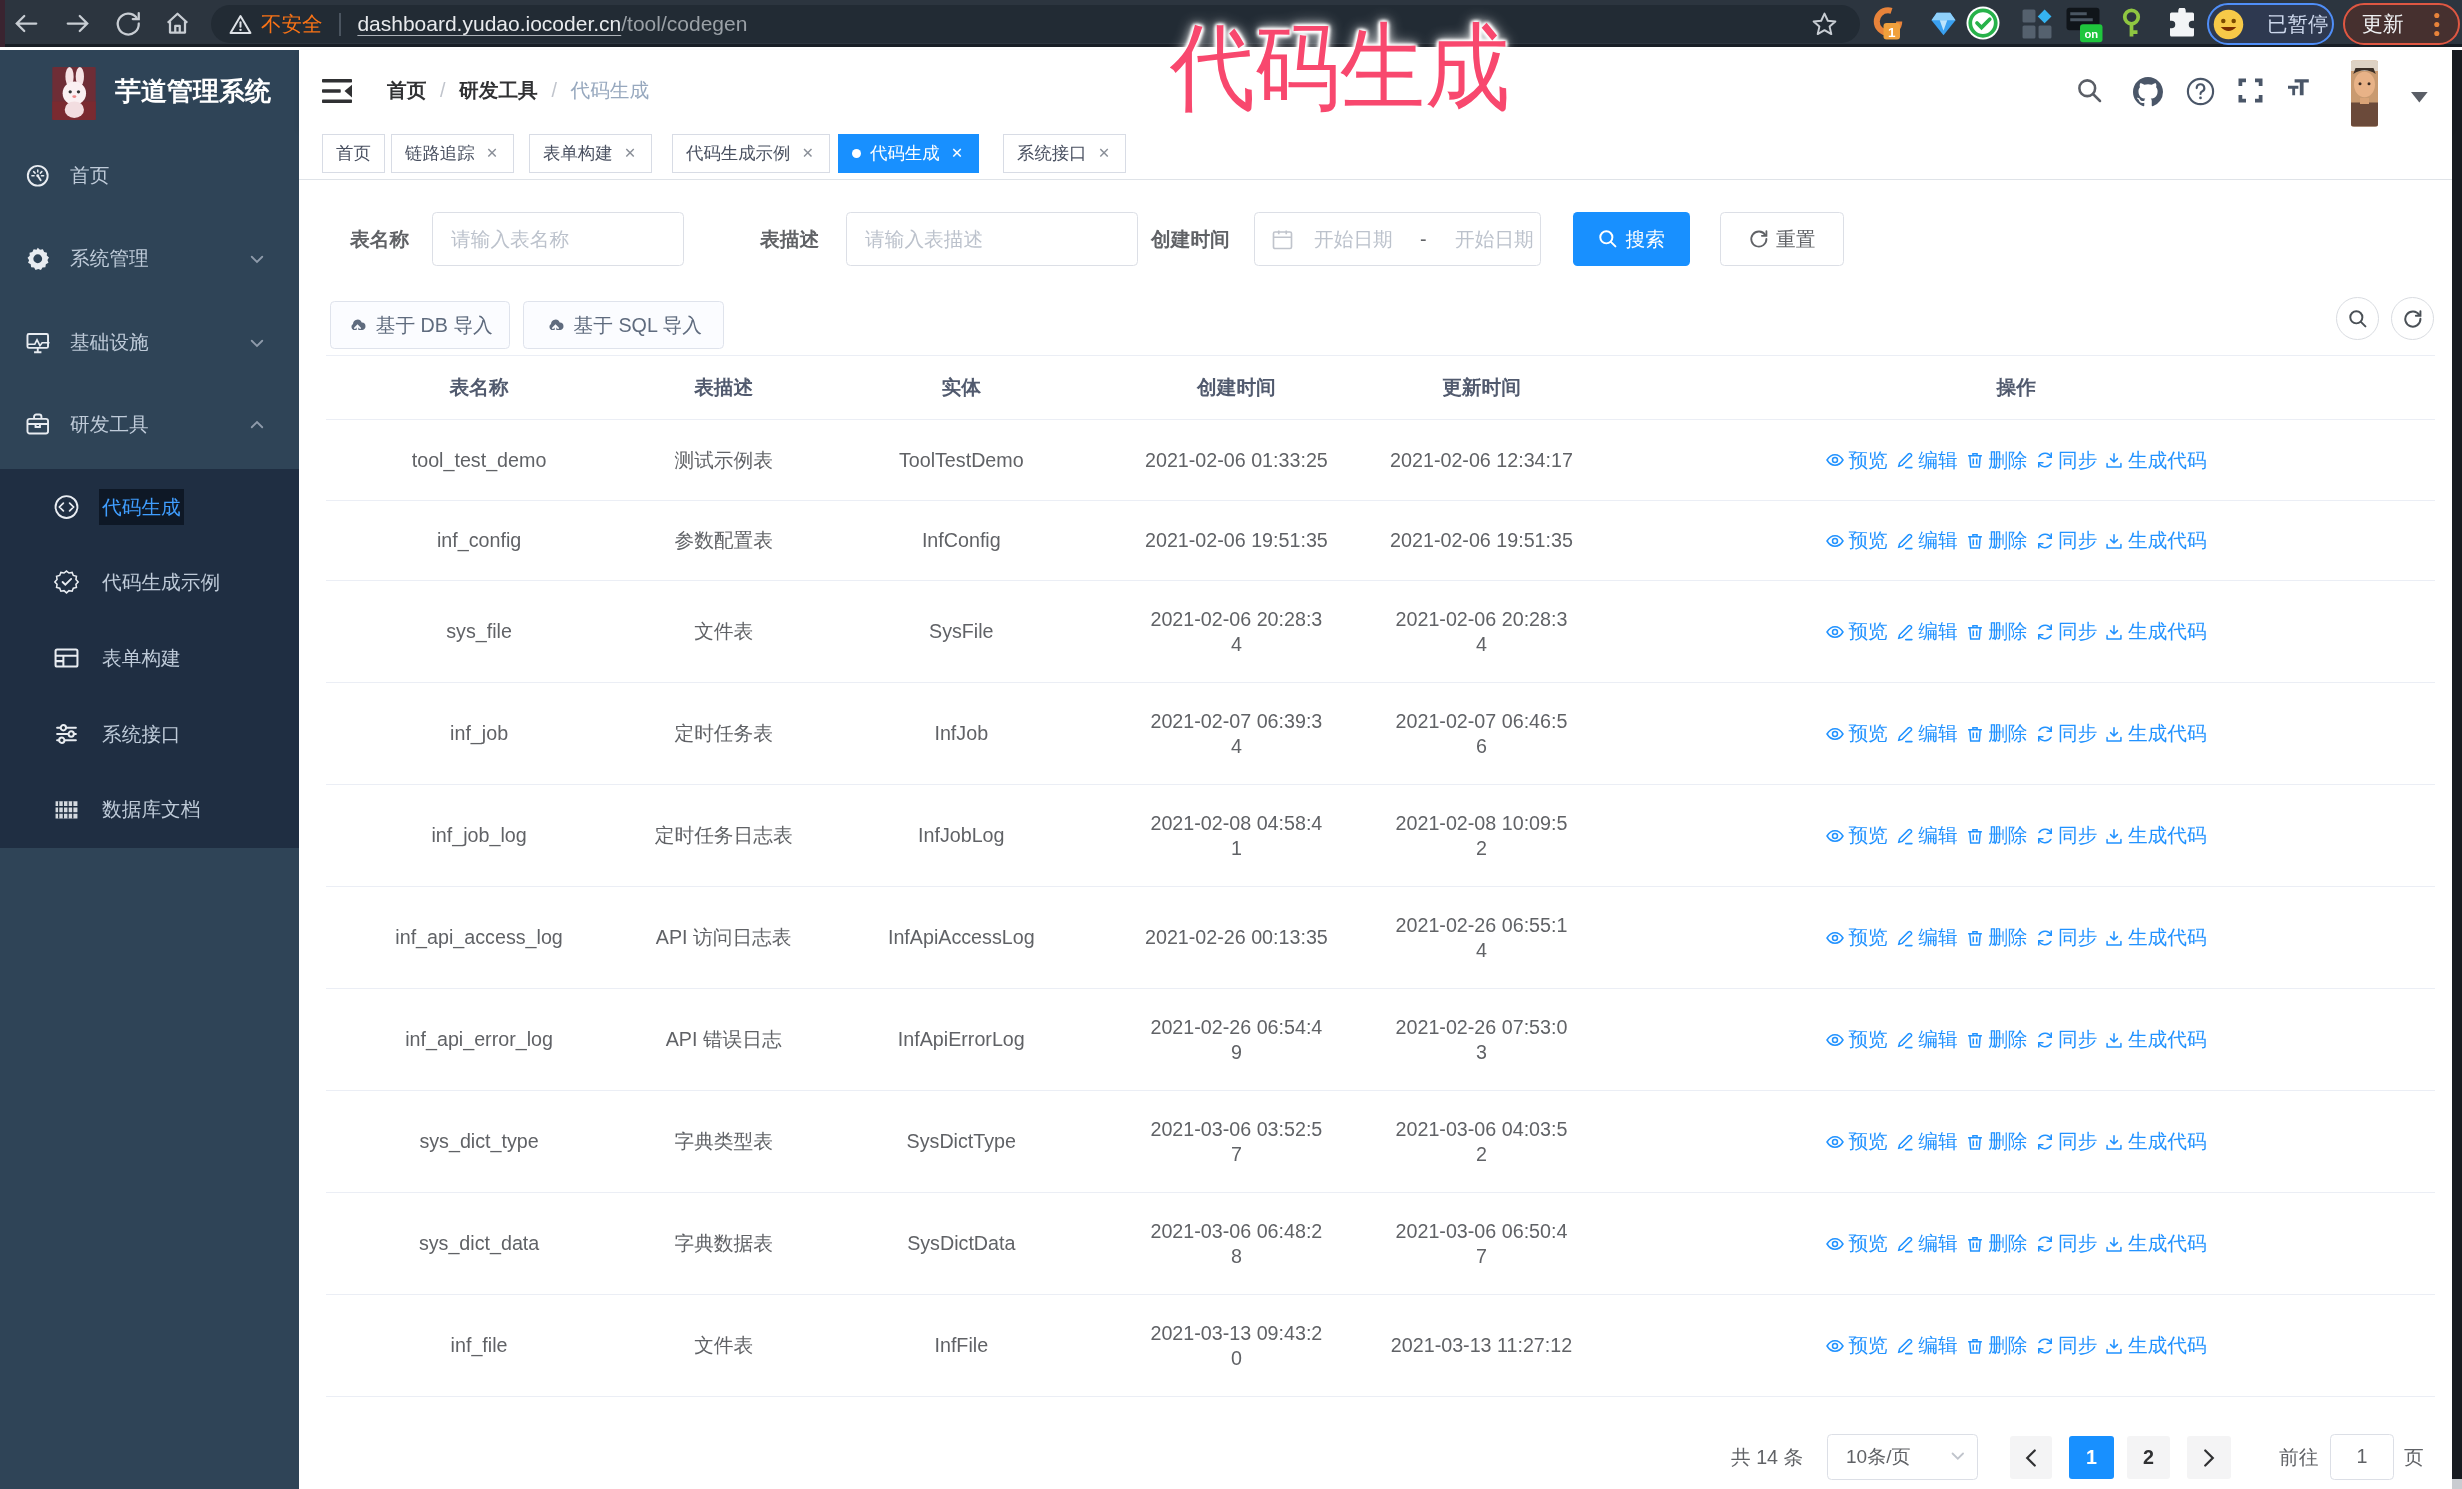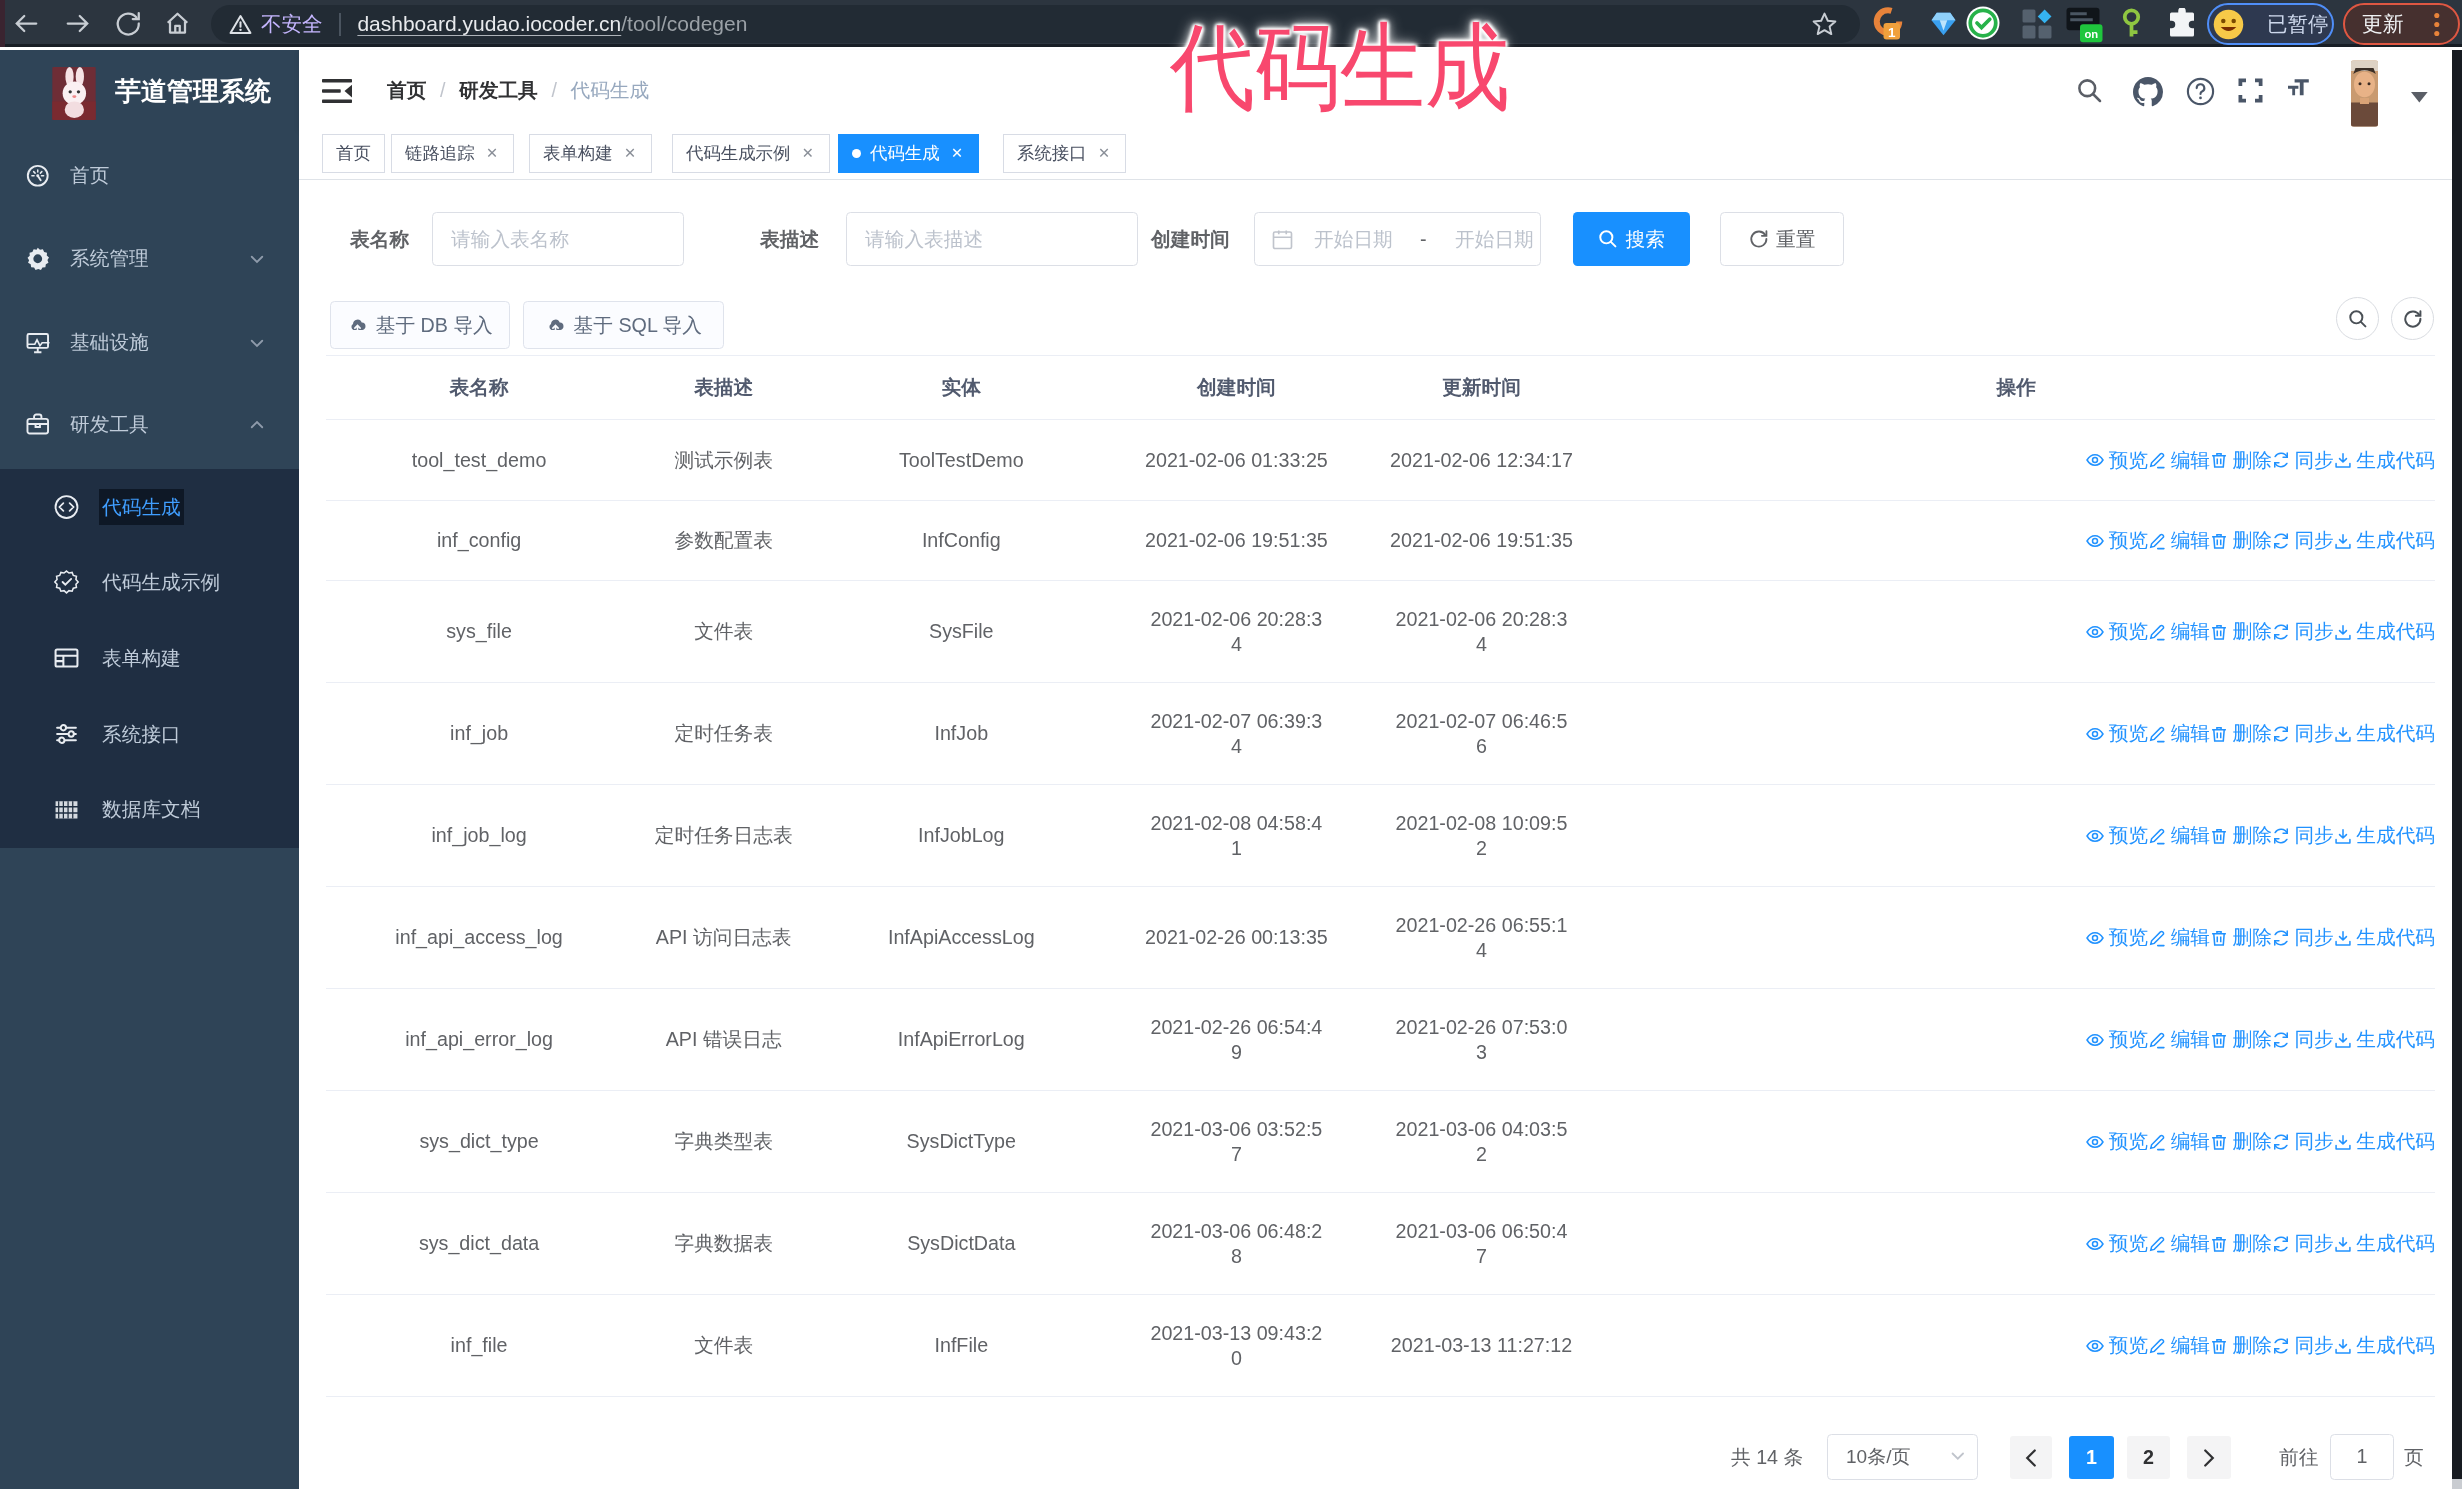--- a/index.html
+++ b/index.html
@@ -3,21 +3,21 @@
 *{margin:0;padding:0;box-sizing:border-box}
 html,body{width:2462px;height:1490px;overflow:hidden}
 body{font-family:"Liberation Sans",sans-serif;position:relative;background:#fff;color:#606266}
 svg{display:block}
 
 #chrome{position:absolute;left:0;top:0;width:2462px;height:47px;background:#2c353f;border-bottom:3px solid #171d24}
 #chrome .redge{position:absolute;left:0;top:0;width:4.5px;height:47px;background:#3a2430}
 .cicon{position:absolute;top:9.8px;width:27px;height:27px;color:#c8cdd3}
 #urlpill{position:absolute;left:211px;top:5.3px;width:1649px;height:38px;background:#222b34;border-radius:19px;display:flex;align-items:center}
 #urlpill .warn{margin-left:18px}
-#urlpill .sec{color:#c4b5fd;font-size:20.5px;margin-left:9px}
+#urlpill .sec{color:#f97316;font-size:20.5px;margin-left:9px}
 #urlpill .div{width:1.5px;height:23px;background:#4a545f;margin:0 16.7px}
 #urlpill .u1{color:#e8eaed;font-size:21px;text-decoration:underline;text-decoration-color:#aeb3b9;text-underline-offset:3.8px;text-decoration-thickness:0.8px}
 #urlpill .u2{color:#9aa0a6;font-size:21px}
 .ext{position:absolute;top:6.8px}
 .bpill{position:absolute;display:flex;align-items:center;border-radius:21px}
 
 #sidebar{position:absolute;left:0;top:50px;width:299px;height:1440px;background:#2f4457}
 #logo{position:absolute;left:0;top:0;width:299px;height:86px}
 #logo .av{position:absolute;left:48px;top:16.7px;width:52px;height:53px;border-radius:6px;overflow:hidden}
 #logo .tt{position:absolute;left:117px;top:23.5px;font-size:26px;font-weight:700;color:#fff}
@@ -45,21 +45,21 @@
 .tab.on .dot{width:9px;height:9px;border-radius:50%;background:#fff;margin-right:9px}
 .tab.on .x{color:#fff}
 
 .flabel{position:absolute;top:162px;height:54px;line-height:54px;font-size:19.7px;font-weight:600;color:#606266}
 .finput{position:absolute;top:162px;height:54px;border:1.5px solid #dcdfe6;border-radius:4.5px;background:#fff;display:flex;align-items:center;color:#bcc2cc;font-size:19.7px;line-height:51px}
 .btn{position:absolute;display:flex;align-items:center;justify-content:center;border-radius:4.5px;font-size:19.7px;gap:7.6px;white-space:nowrap}
 
 #tbl{position:absolute;left:27px;top:305px;width:2109px;border-collapse:collapse;table-layout:fixed;border-top:1.5px solid #ebeef5}
 #tbl th{font-size:19.7px;font-weight:700;color:#515a6e;border-bottom:1.5px solid #ebeef5;text-align:center}
 #tbl td{font-size:19.7px;color:#606266;border-bottom:1.5px solid #ebeef5;text-align:center;padding:0;line-height:25px}
-.acts{display:flex;align-items:center;justify-content:flex-end;gap:0}
+.acts{display:flex;align-items:center;justify-content:center;gap:8px}
 .alink{display:flex;align-items:center;gap:4.5px;color:#2192ff;font-size:19.7px;white-space:nowrap}
 .alink svg{width:18px;height:18px}
 
 .pgt{position:absolute;top:1383px;height:48px;line-height:48px;font-size:19.7px;color:#606266}
 .pbtn{position:absolute;top:1386px;height:43px;border-radius:3px;background:#f4f4f5;color:#303133;font-size:19.7px;display:flex;align-items:center;justify-content:center;font-weight:700}
 
 #scrollbar{position:absolute;right:0;top:50px;width:10.6px;height:1440px;background:#171b21}
 #anno{position:absolute;left:1170px;top:3.8px;transform:scaleY(1.12);transform-origin:0 0;font-size:85px;color:#f8486e;letter-spacing:0px;font-weight:400;white-space:nowrap;
 text-shadow:0 0 4.5px #fff,0 0 9px #fff,1.5px 1.5px 3px #fff,-1.5px -1.5px 3px #fff,1.5px -1.5px 3px #fff,-1.5px 1.5px 3px #fff,0 0 13.6px #fff}
 </style></head><body>

